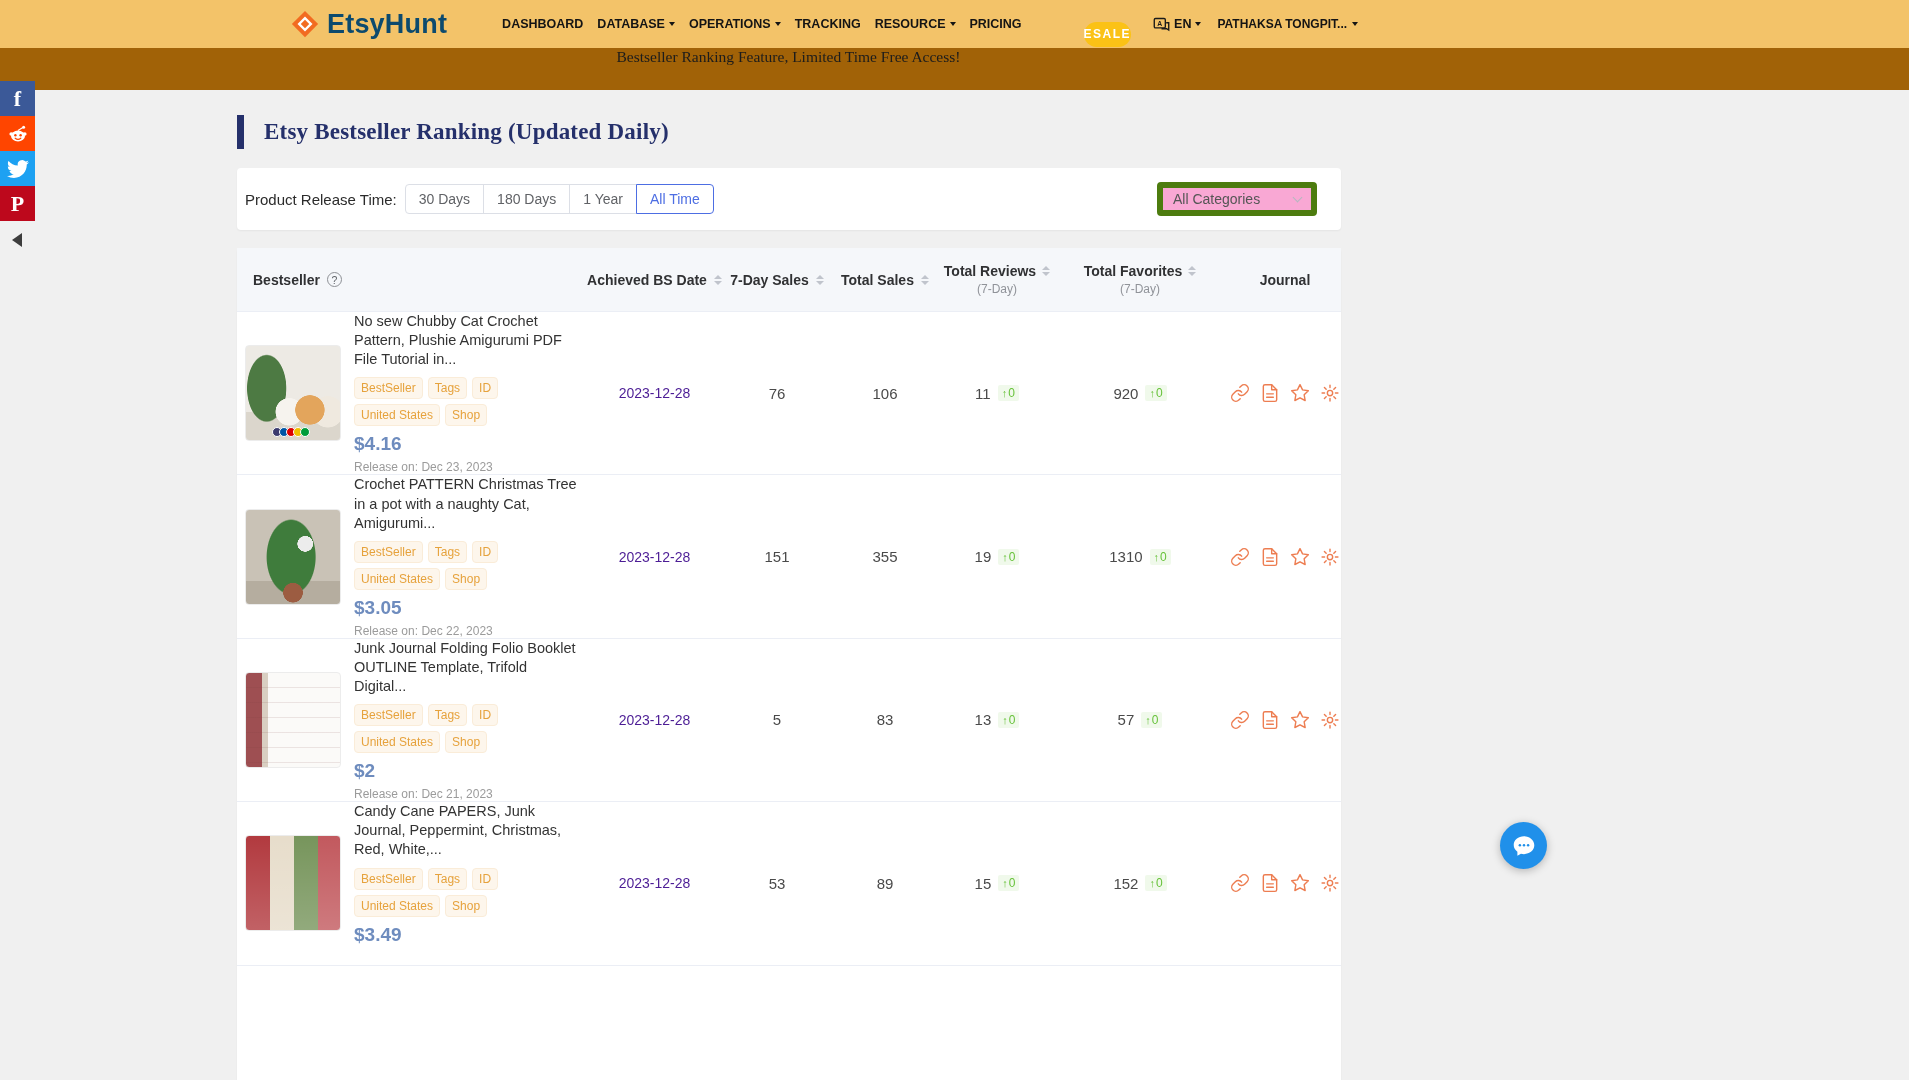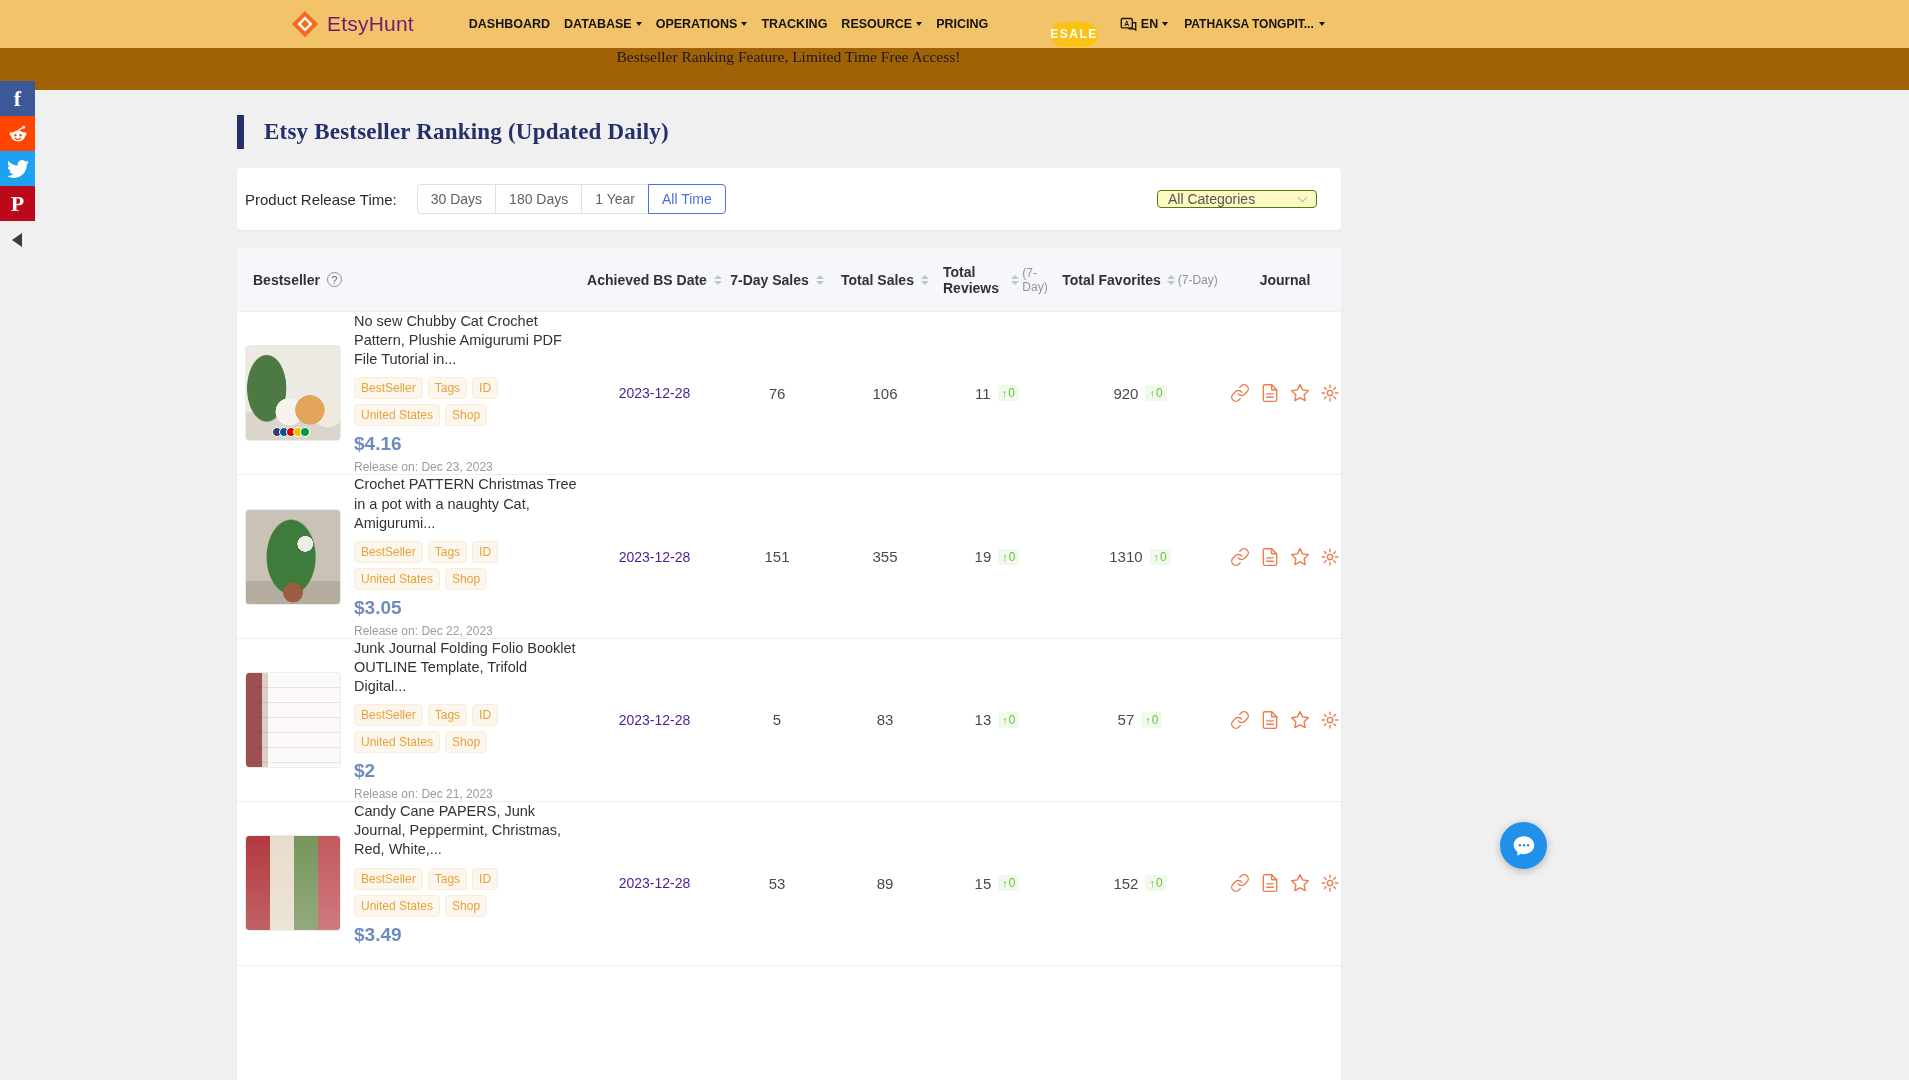--- a/index.html
+++ b/index.html
@@ -7,21 +7,21 @@
   body {
     width:1909px; height:1080px; overflow:hidden; position:relative;
     font-family:"Liberation Sans", sans-serif;
     background:#f0f0f0;
   }
 
   
   .navbar { height:48px; background:var(--navbar-bg,#f3c369); }
   .nav-inner { margin-left:290px; width:1010px; height:100%; display:flex; align-items:center; }
   .brand { display:flex; align-items:center; gap:7px; cursor:pointer; }
-  .brand-text { font-size:21px; font-weight:400; color:#701a75; letter-spacing:.2px; }
+  .brand-text { font-size:27px; font-weight:700; color:#0c4a6e; letter-spacing:.2px; }
   .nav-divider { width:1px; height:16px; background:rgba(0,0,0,.5); margin-left:36px; }
   .nav-links { display:flex; align-items:center; gap:14px; margin-left:19px; }
   .nav-link { display:flex; align-items:center; gap:4px; font-size:12.5px; font-weight:700;
               color:#141414; cursor:pointer; text-decoration:none; white-space:nowrap; }
   .caret { width:0; height:0; border-left:3.5px solid transparent; border-right:3.5px solid transparent;
            border-top:4.5px solid #141414; display:inline-block; }
   .esale-btn { margin-left:62px; width:118px; height:25px; border-radius:13px;
                background:var(--esale-yellow,#fbc216); color:#fff; font-size:12px; font-weight:700;
                letter-spacing:1.5px; display:flex; align-items:center; justify-content:center; cursor:pointer;margin-top:20px; }
   .lang { margin-left:22px; display:flex; align-items:center; gap:4px; font-size:12.5px; font-weight:700;
@@ -42,40 +42,40 @@
   h1.page-title { font-family:"Liberation Serif", serif; font-size:23px; font-weight:700;
                   color:var(--title-navy,#25306b); margin:11px; letter-spacing:.2px; }
 
   
   .filter-card { margin-top:18px; background:#fff; border-radius:4px; height:62px; display:flex;
                  align-items:center; padding:0 24px 0 8px; box-shadow:0 1px 2px rgba(0,0,0,.05); }
   .filter-label { font-size:15px; color:#2b2b2b; }
   .btn-group { display:flex; margin-left:8px; }
   .seg-btn { background:#fff; border:1px solid #dcdfe6; color:#606266; font-size:14px; font-family:inherit;
              padding:0 13px; height:30px; cursor:pointer; margin-left:-1px; position:relative; }
-  .seg-btn:first-child { border-radius:4px 0 0 4px; margin-left:12px;text-align:center; }
+  .seg-btn:first-child { border-radius:4px 0 0 4px; margin-left:0;text-align:center; }
   .seg-btn:last-child { border-radius:0 4px 4px 0; }
   .seg-btn.active { color:var(--selected-blue,#4d6ee3); border-color:var(--selected-blue,#4d6ee3); z-index:2; }
-  .select { margin-left:auto; width:160px; height:18px; border:1px solid #4d7c0f; border-radius:4px;
-            background:#fef9c3; display:flex; align-items:center; justify-content:space-between;
+  .select { margin-left:auto; width:160px; height:34px; border:6px solid #4d7c0f; border-radius:4px;
+            background:#f9a8d4; display:flex; align-items:center; justify-content:space-between;
             padding:0 10px; cursor:pointer; }
   .select-value { font-size:14px; color:#555; }
   .select-caret { width:7px; height:7px; border-right:1.5px solid #b4b8bf; border-bottom:1.5px solid #b4b8bf;
                   transform:rotate(45deg); margin-top:-4px; }
 
   
   .table-card { margin-top:18px; background:#fff; border-radius:4px 4px 0 0; min-height:832px;
                 box-shadow:0 1px 2px rgba(0,0,0,.05); }
   .thead, .trow { display:grid; grid-template-columns:345px 145px 100px 116px 108px 178px 1fr;
                   align-items:center; }
   .thead { background:#f5f7fa; height:64px; border-bottom:1px solid #ebeef5; }
   .hcell { display:flex; align-items:center; justify-content:center; font-size:14px; font-weight:700;
            color:#303133; gap:4px; }
   .hcell.h-product { justify-content:flex-start; padding-left:16px; }
-  .hstack { display:flex; flex-direction:row; align-items:center; gap:3px; }
+  .hstack { display:flex; flex-direction:column; align-items:center; gap:3px; }
   .hrow { display:flex; align-items:center; gap:3px; }
   .hsub { font-size:12px; color:#909399; font-weight:400; }
   .qmark { width:15px; height:15px; border:1px solid #8d9095; border-radius:50%; font-size:10.5px;
            color:#5f6368; display:inline-flex; align-items:center; justify-content:center;
            font-weight:400; margin-left:3px; cursor:pointer; }
   .sort { display:inline-flex; flex-direction:column; gap:2px; margin-left:3px; cursor:pointer; }
   .sort i { width:0; height:0; border-left:4px solid transparent; border-right:4px solid transparent; }
   .sort .up { border-bottom:4.5px solid #c0c4cc; }
   .sort .down { border-top:4.5px solid #c0c4cc; }
 

